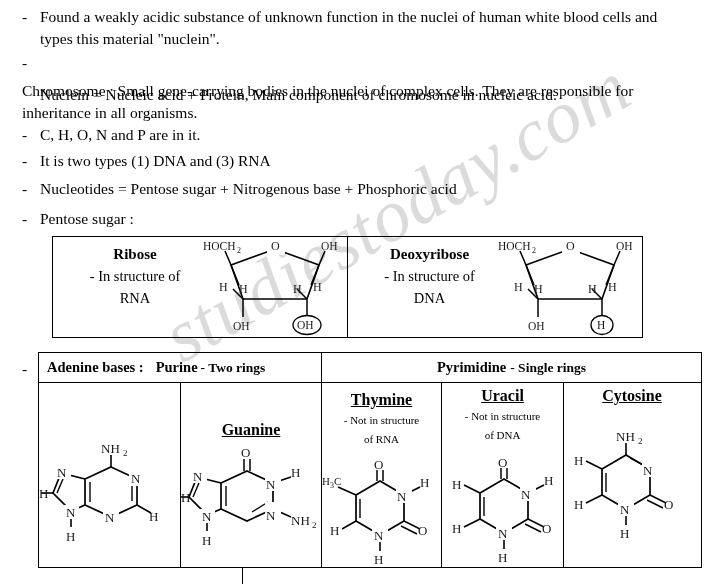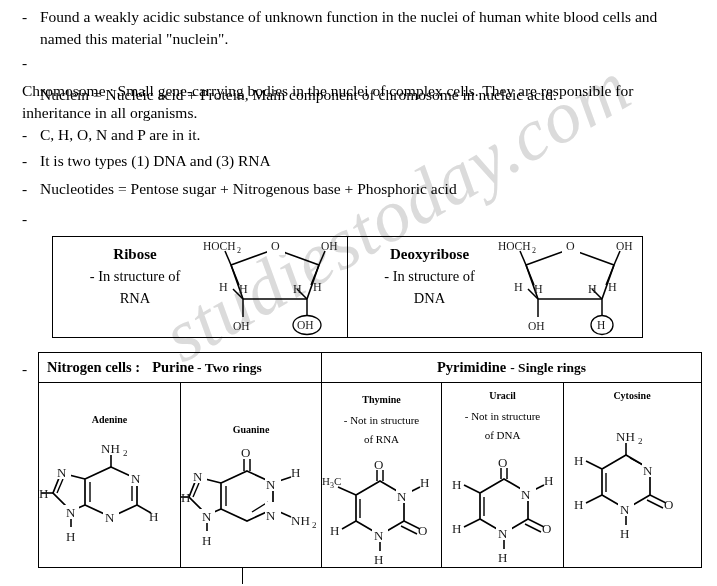--- a/index.html
+++ b/index.html
@@ -129,22 +129,23 @@
   .base-col:last-child { border-right: none; }
   .base-col.c1 { width: 142px; }
   .base-col.c2 { width: 141px; }
   .base-col.c3 { width: 120px; }
   .base-col.c4 { width: 122px; }
   .base-col.c5 { width: 136px; }
 
   .base-title {
     text-align: center;
     font-weight: bold;
-    font-size: 10px;
+    font-size: 16px;
     line-height: 18px;
+    text-decoration: underline;
   }
   .base-note {
     text-align: center;
     font-size: 11px;
     line-height: 19px;
     white-space: nowrap;
   }
   .base-note .ln2 { display: block; }
   .base-struct {
     position: absolute;
@@ -163,21 +164,21 @@
 </style>
 </head>
 <body>
 
 <div id="watermark">studiestoday.com</div>
 
 <div id="page">
 
   <div class="bullet-row" style="left:22px; top:6px; width:680px;">
     <span class="dash">-</span>
-    <span class="btext" style="width:645px;">Found a weakly acidic substance of unknown function in the nuclei of human white blood cells and named this material "nuclein".</span>
+    <span class="btext" style="width:645px;">Found a weakly acidic substance of unknown function in the nuclei of human white blood cells and types this material "nuclein".</span>
   </div>
 
   <div class="bullet-row" style="left:22px; top:52px; width:680px;">
     <span class="dash">-</span>
     <span class="btext" style="width:645px;margin-top:32px;">Nuclein = Nucleic acid + Protein, Main component of chromosome in nucleic acid.</span>
   </div>
 
   <div class="para" style="left:22px; top:80px; width:670px;">
     <span class="bold">Chromosome :</span><span> Small gene-carrying bodies in the nuclei of complex cells. They are responsible for inheritance in all organisms.</span>
   </div>
@@ -192,20 +193,21 @@
     <span class="btext">It is two types (1) DNA and (3) RNA</span>
   </div>
 
   <div class="bullet-row" style="left:22px; top:178px; width:680px;">
     <span class="dash">-</span>
     <span class="btext">Nucleotides = Pentose sugar + Nitrogenous base + Phosphoric acid</span>
   </div>
 
   <div class="bullet-row" style="left:22px; top:208px; width:400px;">
     <span class="dash">-</span>
+    <span class="btext bold">Pentose sugar :</span>
   </div>
 
   <div id="pentose-table">
 
     <div class="pcell left">
       <div class="sugar-label">
         <div class="sugar-name">Ribose</div>
         <div>- In structure of</div>
         <div>RNA</div>
       </div>
@@ -281,37 +283,36 @@
   </div>
 
   <div class="bullet-row" style="left:22px; top:358px;">
     <span class="dash">-</span>
   </div>
 
   <div id="bases-table">
 
     <div id="bases-header">
       <div class="hleft">
-        <span class="hb">Nitrogen cells :</span>
+        <span class="hb">Adenine bases :</span>
         <span style="display:inline-block;width:12px"></span>
         <span class="hb">Purine</span>
         <span style="display:inline-block;width:3px"></span>
         <span class="hn">- Two rings</span>
       </div>
       <div class="hright">
         <span class="hb">Pyrimidine</span>
         <span style="display:inline-block;width:4px"></span>
         <span class="hn">- Single rings</span>
       </div>
     </div>
 
     <div id="bases-body">
 
       <div class="base-col c1">
-        <div class="base-title" style="margin-top:28px;">Adenine</div>
         <div class="base-struct" style="top:48px;">
           <svg width="142" height="120" viewBox="0 0 142 120">
 
             <polygon points="72,36 98,48 98,74 72,86 46,74 46,48" fill="none" stroke="#000" stroke-width="1.7"></polygon>
 
             <polyline points="46,48 22,42 14,62 32,80 46,74" fill="none" stroke="#000" stroke-width="1.7"></polyline>
 
             <line x1="93" y1="52" x2="93" y2="70" stroke="#000" stroke-width="1.4"></line>
             <line x1="51" y1="51" x2="51" y2="71" stroke="#000" stroke-width="1.4"></line>
             <line x1="24" y1="48" x2="18" y2="62" stroke="#000" stroke-width="1.4"></line>

